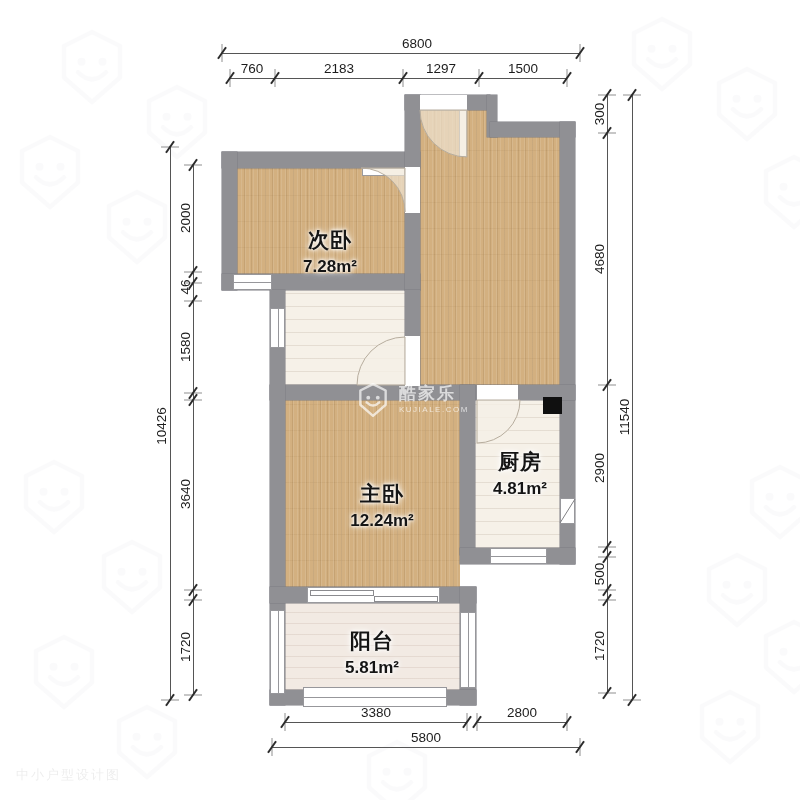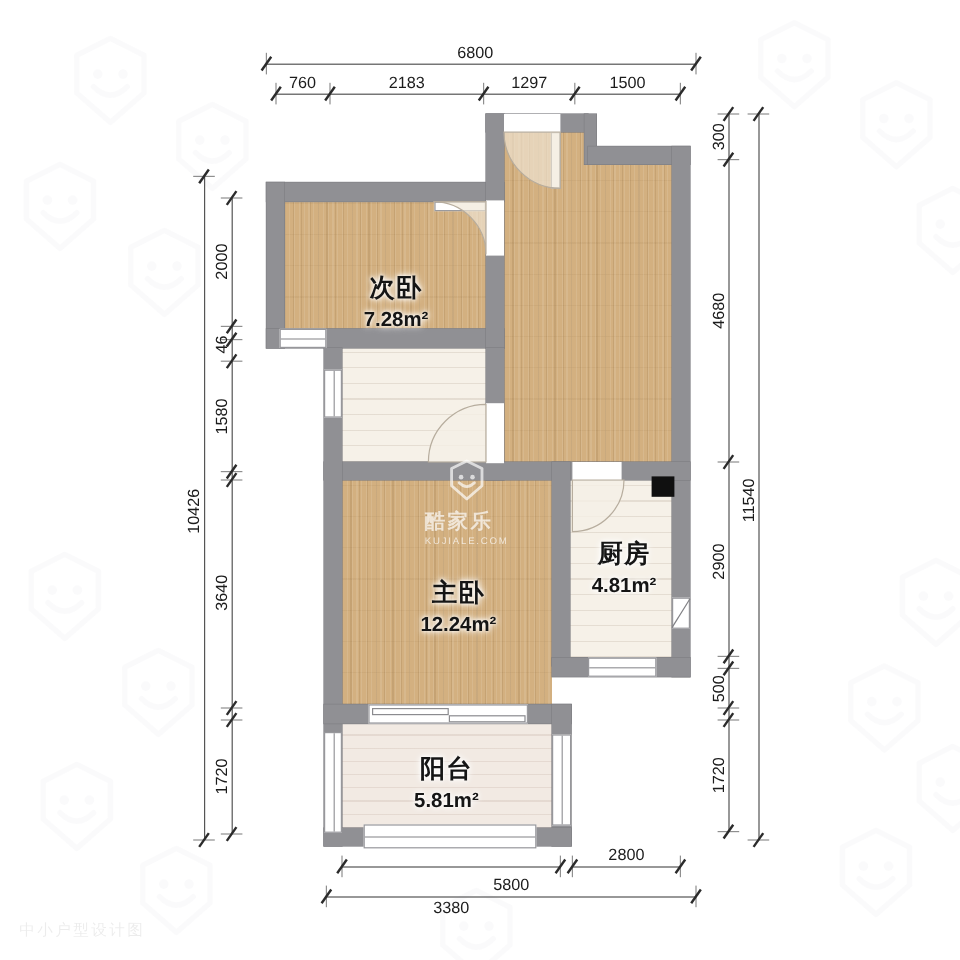--- a/index.html
+++ b/index.html
@@ -268,45 +268,45 @@
       <div class="dimtick" style="left: 632px; top: 95px;">
         <div class="stub-h"></div>
         <div class="slash"></div>
       </div>
       <div class="dimtick" style="left: 632px; top: 700px;">
         <div class="stub-h"></div>
         <div class="slash"></div>
       </div>
     </div>
 
-  <div class="dlabel" style="left:396px;top:53px;">6800</div>
+  <div class="dlabel" style="left:417px;top:53px;">6800</div>
   <div class="dlabel" style="left:252px;top:78px;">760</div>
   <div class="dlabel" style="left:339px;top:78px;">2183</div>
   <div class="dlabel" style="left:441px;top:78px;">1297</div>
   <div class="dlabel" style="left:523px;top:78px;">1500</div>
 
-  <div class="dlabel" style="left:376px;top:722px;margin-top:44px;">3380</div>
+  <div class="dlabel" style="left:376px;top:722px;">3380</div>
   <div class="dlabel" style="left:522px;top:722px;">2800</div>
   <div class="dlabel" style="left:426px;top:747px;">5800</div>
 
   <div class="vlabel" style="left:161px;top:426px;">10426</div>
   <div class="vlabel" style="left:185px;top:218px;">2000</div>
   <div class="vlabel" style="left:185px;top:287px;">46</div>
   <div class="vlabel" style="left:185px;top:347px;">1580</div>
   <div class="vlabel" style="left:185px;top:494px;">3640</div>
   <div class="vlabel" style="left:185px;top:647px;">1720</div>
 
   <div class="vlabel" style="left:624px;top:417px;">11540</div>
   <div class="vlabel" style="left:599px;top:114px;">300</div>
   <div class="vlabel" style="left:599px;top:259px;">4680</div>
   <div class="vlabel" style="left:599px;top:468px;">2900</div>
   <div class="vlabel" style="left:599px;top:574px;">500</div>
   <div class="vlabel" style="left:599px;top:646px;">1720</div>
 
-  <div class="wm-center" style="left:354px;top:381px;flex-direction:column;">
+  <div class="wm-center" style="left:354px;top:381px;">
     <svg width="38" height="38" viewBox="0 0 48 48">
       <path d="M24 4 L40 12 V30 L24 44 L8 30 V12 Z" fill="none" stroke="#ffffff" stroke-width="3" stroke-linejoin="round"></path>
       <circle cx="18" cy="21" r="2.4" fill="#ffffff"></circle>
       <circle cx="30" cy="21" r="2.4" fill="#ffffff"></circle>
       <path d="M16 27 q8 8 16 0" fill="none" stroke="#ffffff" stroke-width="3" stroke-linecap="round"></path>
     </svg>
     <div class="txt">
       <span class="brand">酷家乐</span>
       <span class="dom">KUJIALE.COM</span>
     </div>

